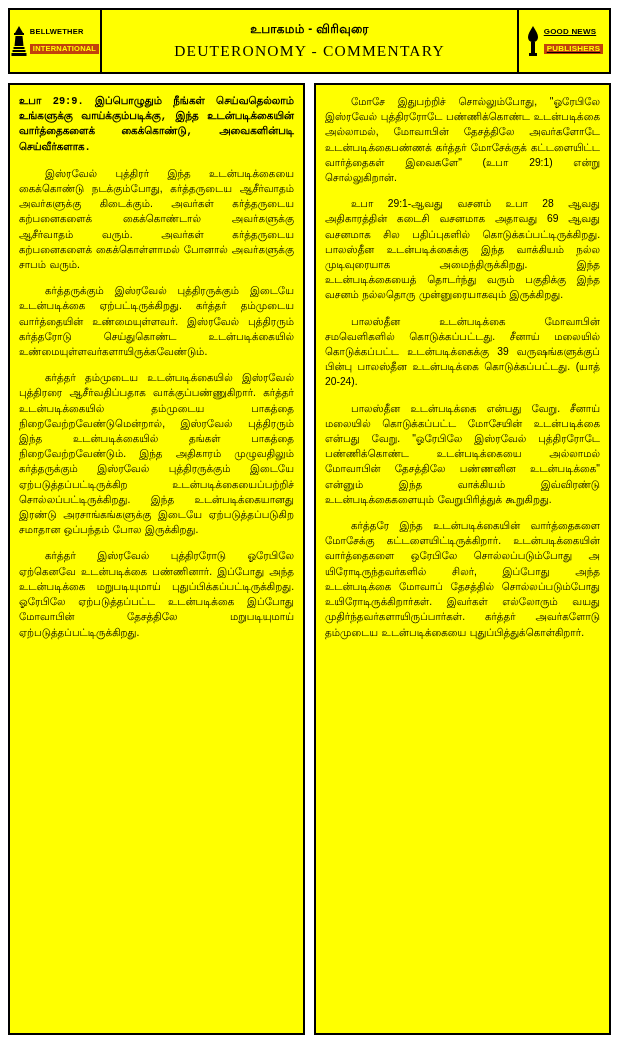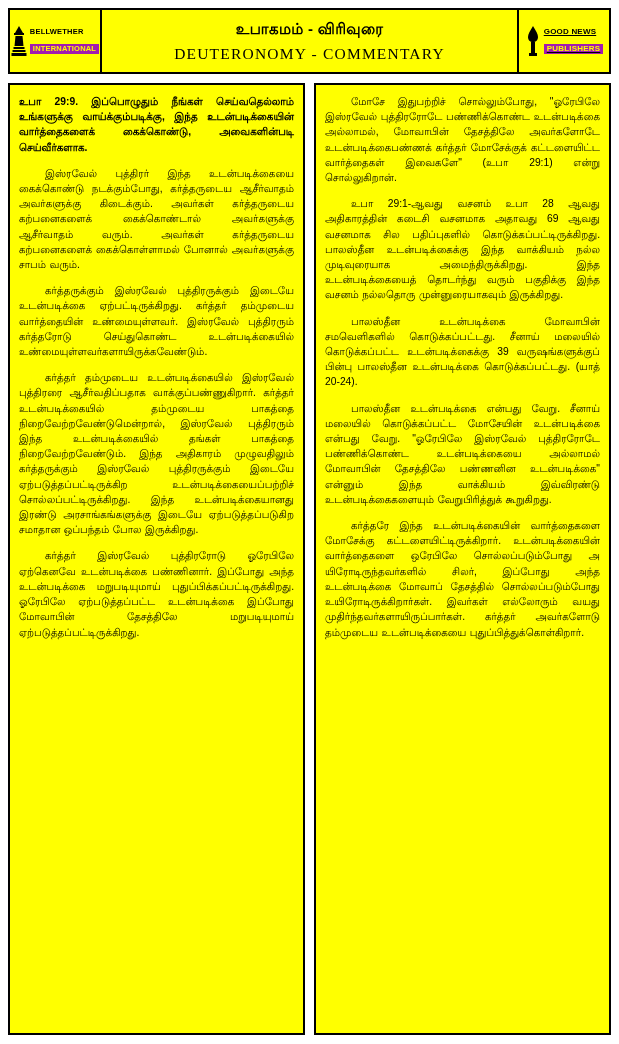--- a/index.html
+++ b/index.html
@@ -42,29 +42,29 @@
     width:16px;height:30px;flex:0 0 16px;
   }
   .logo-words{
     display:flex;flex-direction:column;line-height:1.05;
   }
   .logo-words span{
     font-size:7.5px;font-weight:bold;color:#000;letter-spacing:.2px;
     white-space:nowrap;
   }
   .logo-words span.band{
-    background:#a21caf;color:#ffff00;padding:1px 3px;margin-top:8px;
+    background:#c2410c;color:#ffff00;padding:1px 3px;margin-top:8px;
   }
   .gnp .logo-words span{font-size:8px;}
   .title-box{
     flex:1;
     display:flex;flex-direction:column;align-items:center;justify-content:center;
   }
   .title-ta{
-    font-size:15px;font-weight:bold;color:#000;margin-bottom:5px;
+    font-size:12px;font-weight:bold;color:#000;margin-bottom:5px;
     letter-spacing:.3px;
   }
   .title-en{
     font-size:15.5px;font-weight:normal;color:#000;letter-spacing:1.2px;
     font-family:"Liberation Serif", serif;
   }
   
   .body-wrap{
     display:flex;
     margin-top:9px;
@@ -81,21 +81,21 @@
   }
   p.para{
     margin:0 0 11px 0;
     font-size:10.3px;
     line-height:15.2px;
     color:#000;
     text-align:justify;
     text-indent:26px;
     word-spacing:.5px;
   }
-  p.para.noindent{text-indent:0;}
+  p.para.noindent{text-indent:0;font-family:Liberation Mono, monospace;}
   p.para.bold{font-weight:bold;}
   p.para.last{margin-bottom:4px;}
 </style>
 </head>
 <body>
 
 <div class="page">
 
   <div class="header">
 

